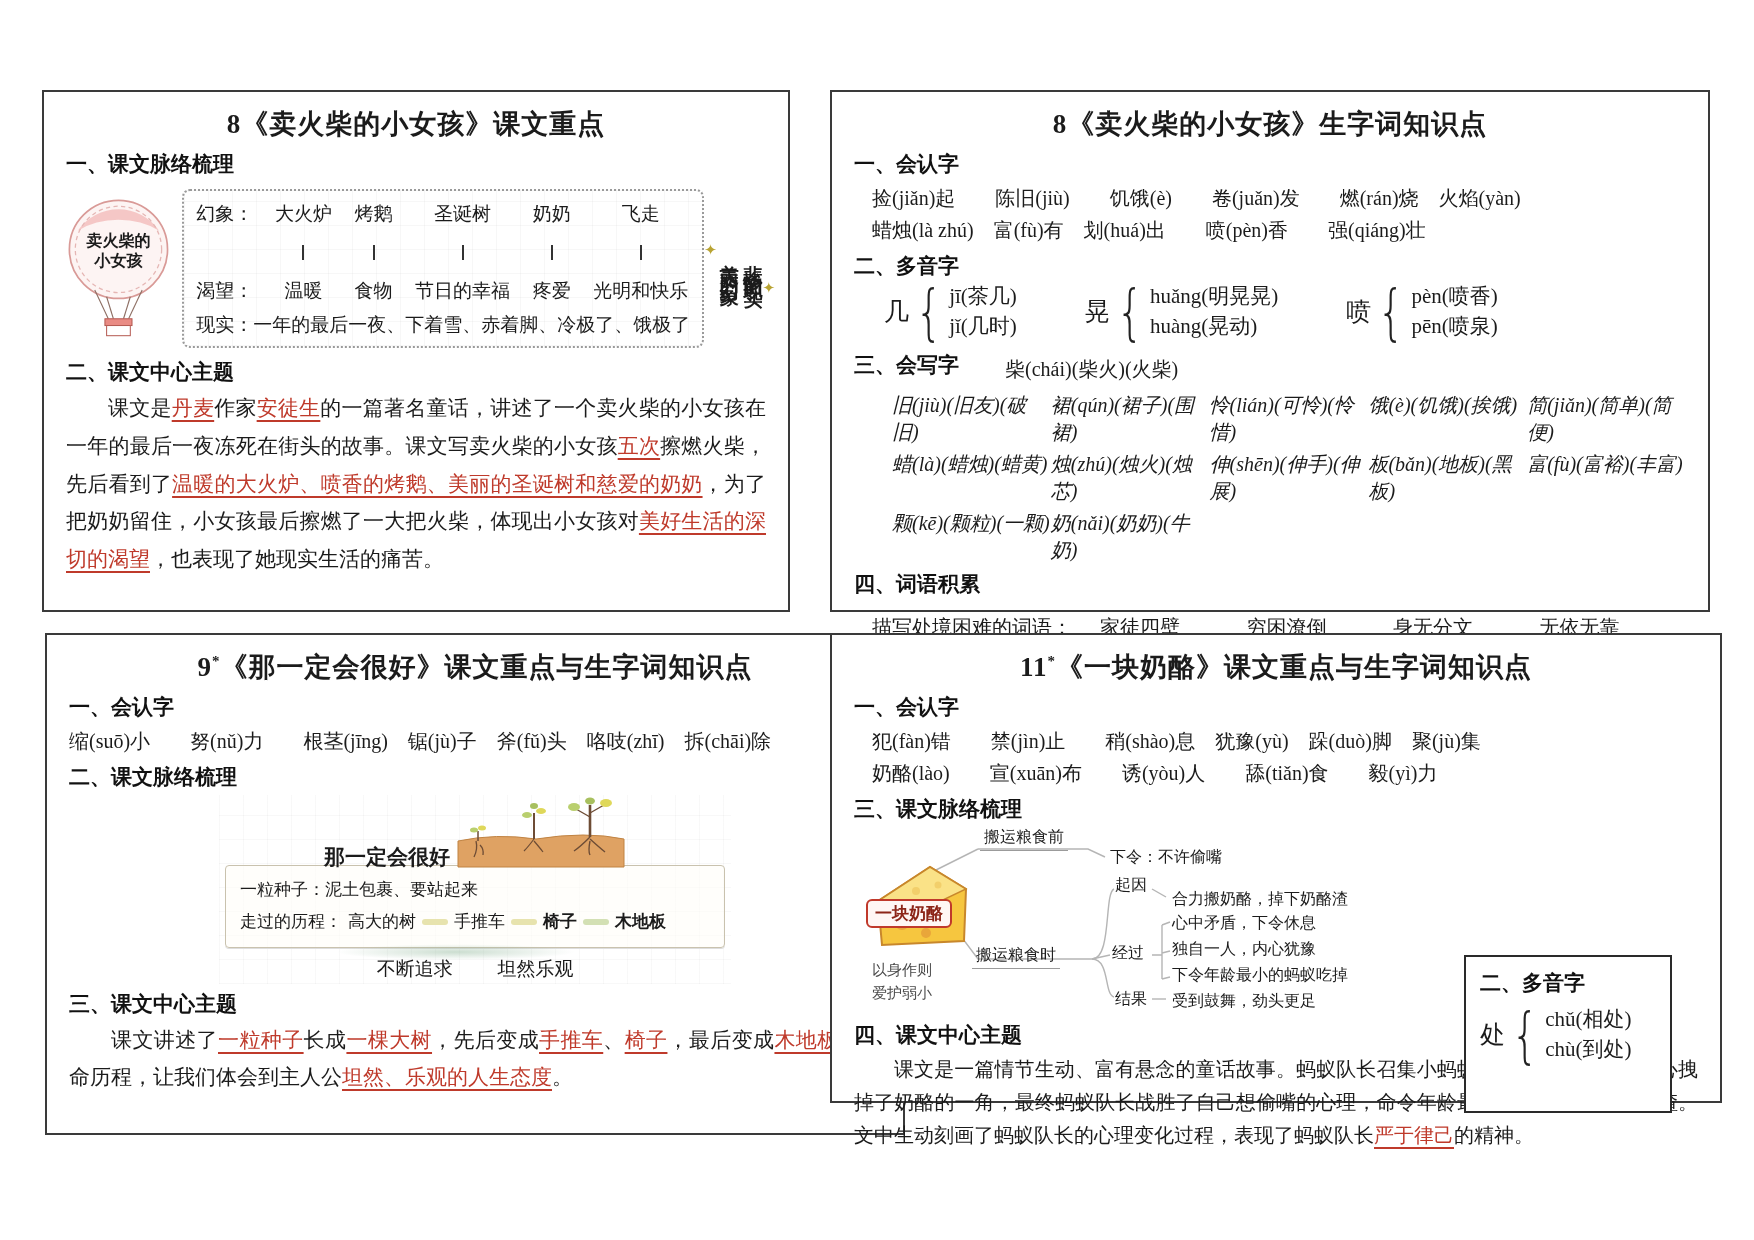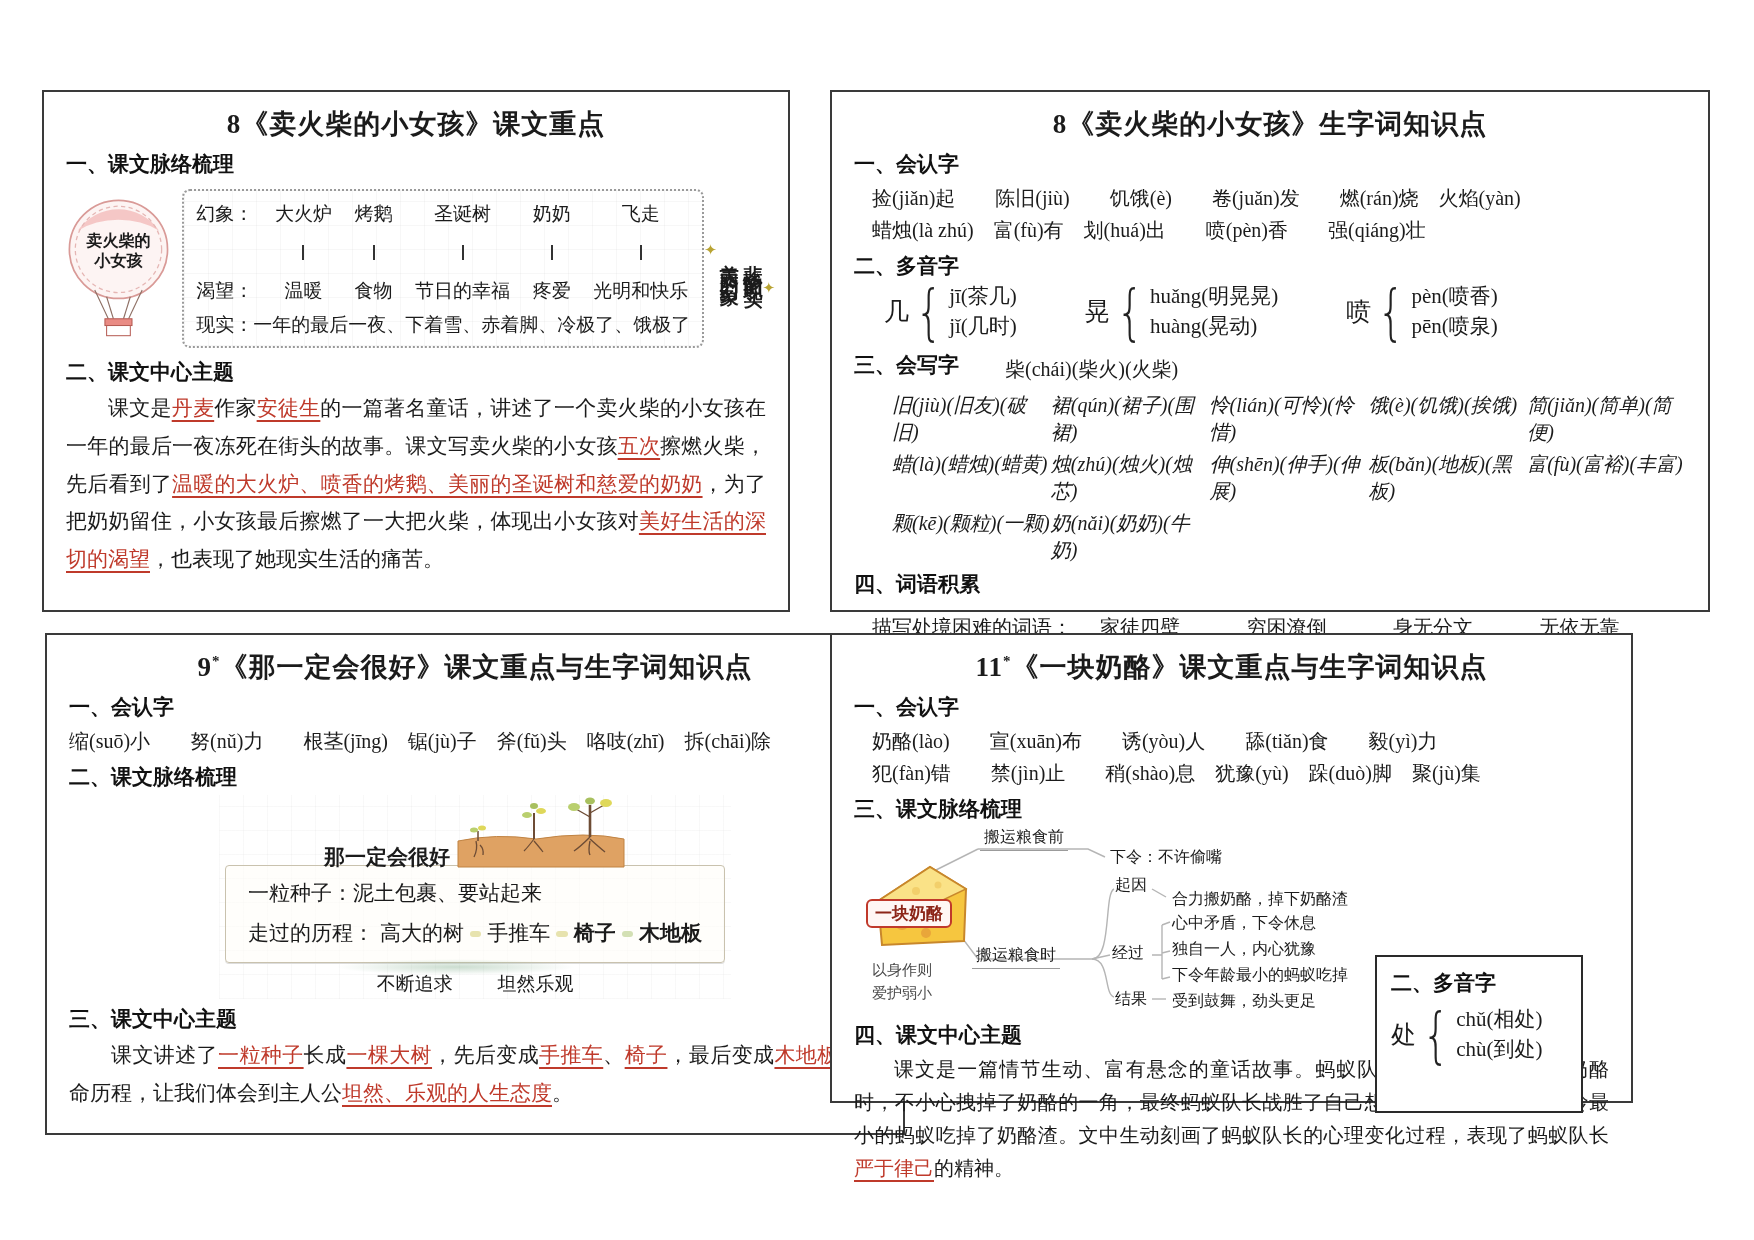--- a/index.html
+++ b/index.html
@@ -5,21 +5,21 @@
   html,body { margin:0; padding:0; background:#ffffff; }
   .page {
     position:relative; width:1754px; height:1240px; background:#ffffff;
     font-family:"Liberation Serif","DejaVu Serif",serif; color:#1b1b1b;
     overflow:hidden;
   }
   .panel { position:absolute; border:2px solid #3a3a3a; background:#ffffff; box-sizing:border-box; padding:12px 22px; }
   #panel1 { left:42px;  top:90px;  width:748px; height:522px; }
   #panel2 { left:830px; top:90px;  width:880px; height:522px; }
   #panel3 { left:45px;  top:633px; width:860px; height:502px; }
-  #panel4 { left:830px; top:633px; width:803px; height:470px; }
+  #panel4 { left:830px; top:633px; width:892px; height:470px; }
 
   .panel-title { text-align:center; font-size:27px; font-weight:bold; letter-spacing:1px; margin:2px 0 8px 0; }
   .panel-title sup { font-size:15px; }
   .sec-heading { font-family:"Liberation Sans","DejaVu Sans",sans-serif; font-weight:bold; font-size:21px; margin:6px 0 4px 0; color:#111; }
   .vocab-line { font-size:20px; line-height:1.6; padding-left:18px; white-space:nowrap; }
 
   .seg-red { color:#bf3a2b; text-decoration:underline; text-underline-offset:5px; text-decoration-thickness:1.5px; }
   .theme-para { font-size:21px; line-height:1.8; text-align:justify; text-indent:2em; margin-top:2px; }
 
   
@@ -57,21 +57,21 @@
   
   .p3-diagram {
     width:500px; margin:4px auto 2px auto; position:relative;
     background-image:
       repeating-linear-gradient(0deg, rgba(120,120,120,0.05) 0 1px, transparent 1px 24px),
       repeating-linear-gradient(90deg, rgba(120,120,120,0.05) 0 1px, transparent 1px 24px);
     padding:2px 6px;
   }
   .p3-dtitle-row { display:flex; justify-content:center; align-items:flex-end; gap:6px; }
   .p3-dtitle { font-family:"Liberation Sans","DejaVu Sans",sans-serif; font-weight:bold; font-size:21px; }
-  .p3-scroll { border:1.5px solid #c9c2ae; border-radius:4px; background:rgba(255,254,248,0.6); padding:8px 22px; margin-top:-6px; box-shadow:0 1px 0 #ddd; font-size:21px; line-height:1.9; }
+  .p3-scroll { border:1.5px solid #c9c2ae; border-radius:4px; background:rgba(255,254,248,0.6); padding:8px 14px; margin-top:-6px; box-shadow:0 1px 0 #ddd; font-size:17px; line-height:1.9; }
   .p3-journey { display:flex; align-items:center; gap:6px; white-space:nowrap; }
   .p3-dash { display:inline-block; width:26px; height:6px; border-radius:3px; background:#e7e3ae; }
   .p3-dash.green { background:#d3e0b4; }
   .p3-bold { font-weight:bold; }
   .p3-footer { text-align:center; font-size:19px; margin-top:8px; position:relative; }
   .p3-footer .swash { position:absolute; left:50%; top:-12px; transform:translateX(-58%); width:240px; height:16px; border-radius:50%; background:radial-gradient(ellipse at center, rgba(140,180,150,0.45), rgba(140,180,150,0) 70%); }
   .p3-footer span.word { margin:0 20px; }
 
   
   .p4-mindmap { position:relative; height:188px; margin:2px 0 0 6px; font-size:16px; }
@@ -261,22 +261,22 @@
       </div>
     </div>
 
     <div class="sec-heading">三、课文中心主题</div>
     <div class="theme-para"><span>课文讲述了</span><span class="seg-red">一粒种子</span><span>长成</span><span class="seg-red">一棵大树</span><span>，先后变成</span><span class="seg-red">手推车</span><span>、</span><span class="seg-red">椅子</span><span>，最后变成</span><span class="seg-red">木地板</span><span>的生命历程，让我们体会到主人公</span><span class="seg-red">坦然、乐观的人生态度</span><span>。</span></div>
   </div>
 
   <div class="panel" id="panel4">
     <div class="panel-title"><span>11</span><sup>*</sup><span>《一块奶酪》课文重点与生字词知识点</span></div>
     <div class="sec-heading">一、会认字</div>
+    <div class="vocab-line">犯(fàn)错　　禁(jìn)止　　稍(shào)息　犹豫(yù)　跺(duò)脚　聚(jù)集</div>
     <div class="vocab-line">奶酪(lào)　　宣(xuān)布　　诱(yòu)人　　舔(tiǎn)食　　毅(yì)力</div>
-    <div class="vocab-line">犯(fàn)错　　禁(jìn)止　　稍(shào)息　犹豫(yù)　跺(duò)脚　聚(jù)集</div>
     <div class="sec-heading">三、课文脉络梳理</div>
 
     <div class="p4-mindmap">
       <svg class="p4-mm-svg" width="620" height="188" viewBox="0 0 620 188">
         <path d="M72,45 L118,22" stroke="#b5b5b5" stroke-width="1.4" fill="none"></path>
         <path d="M118,22 L228,22 L245,30" stroke="#b5b5b5" stroke-width="1.4" fill="none"></path>
         <path d="M100,108 L118,132 L232,132" stroke="#b5b5b5" stroke-width="1.4" fill="none"></path>
         <path d="M232,132 C252,132 244,66 254,62" stroke="#b5b5b5" stroke-width="1.4" fill="none"></path>
         <path d="M232,132 L250,128" stroke="#b5b5b5" stroke-width="1.4" fill="none"></path>
         <path d="M232,132 C250,132 244,168 254,170" stroke="#b5b5b5" stroke-width="1.4" fill="none"></path>

